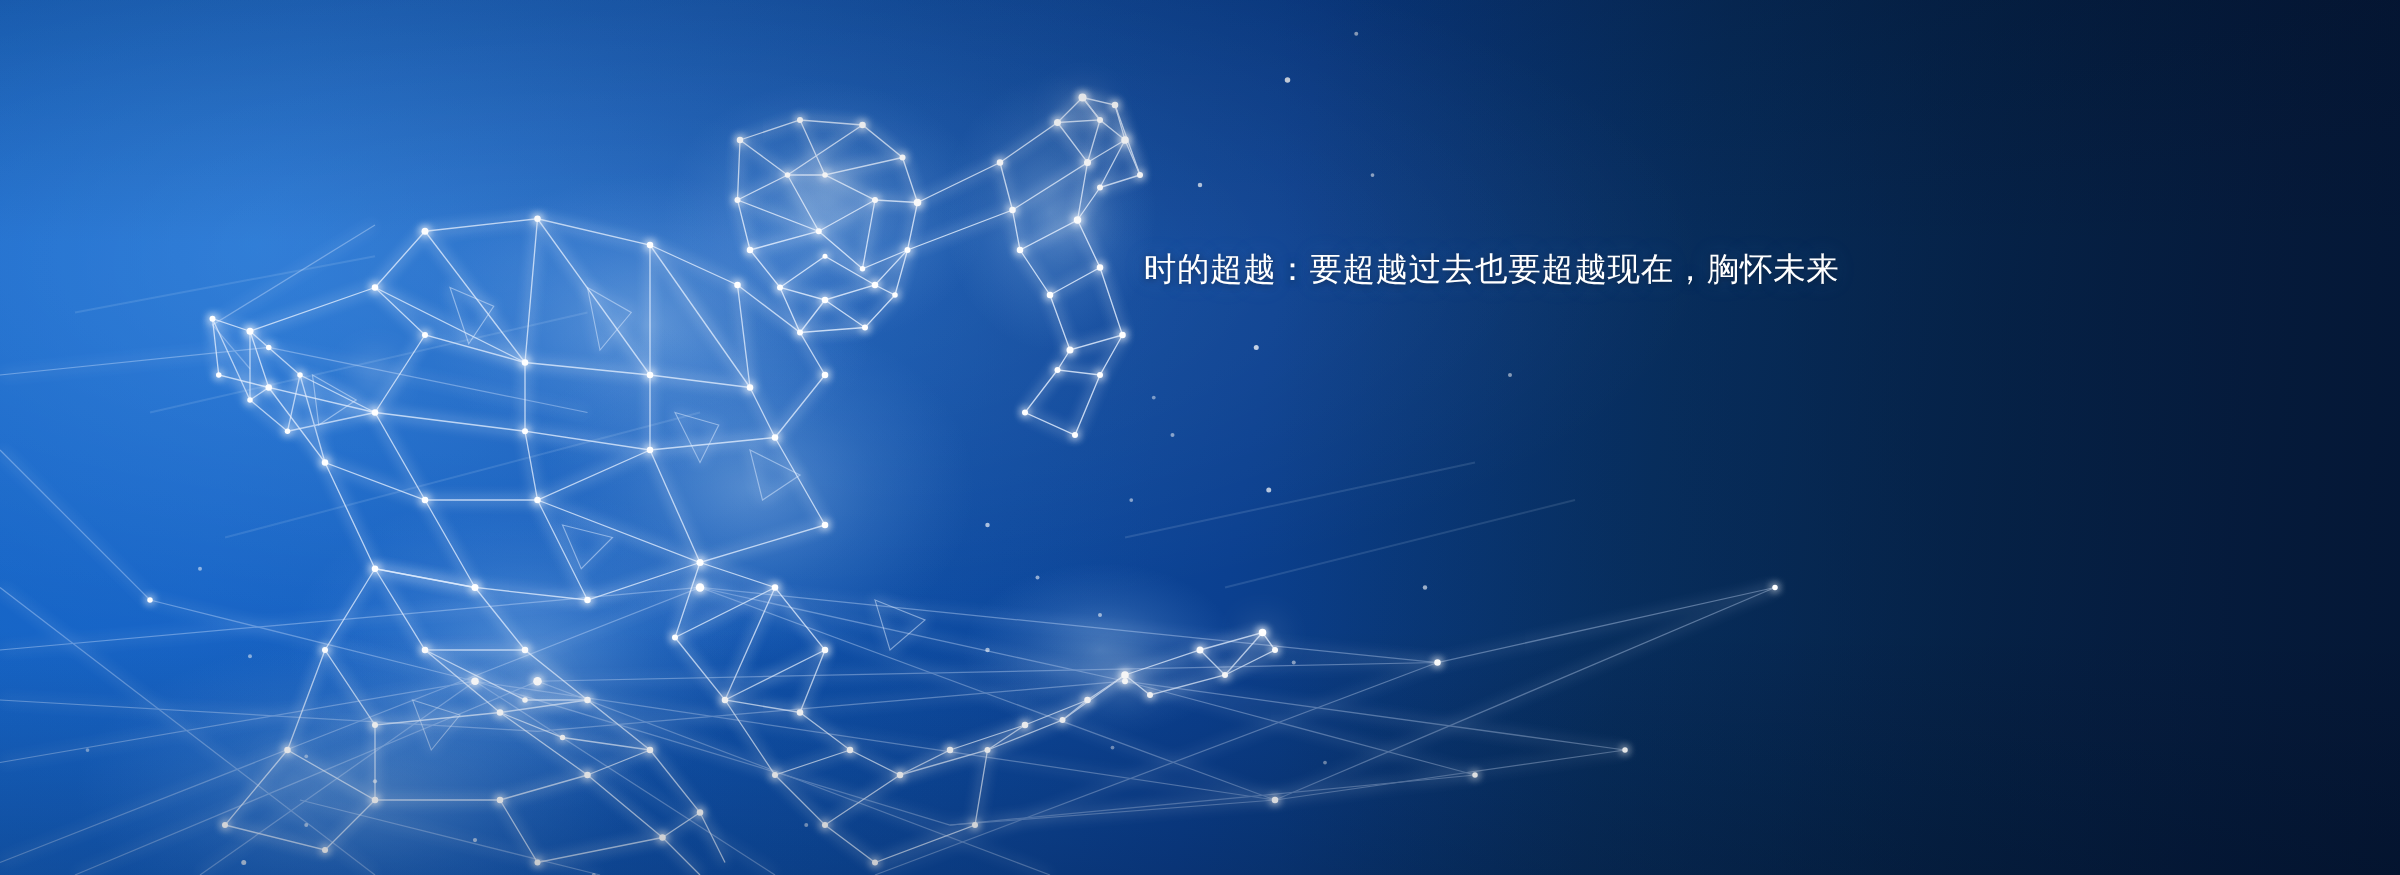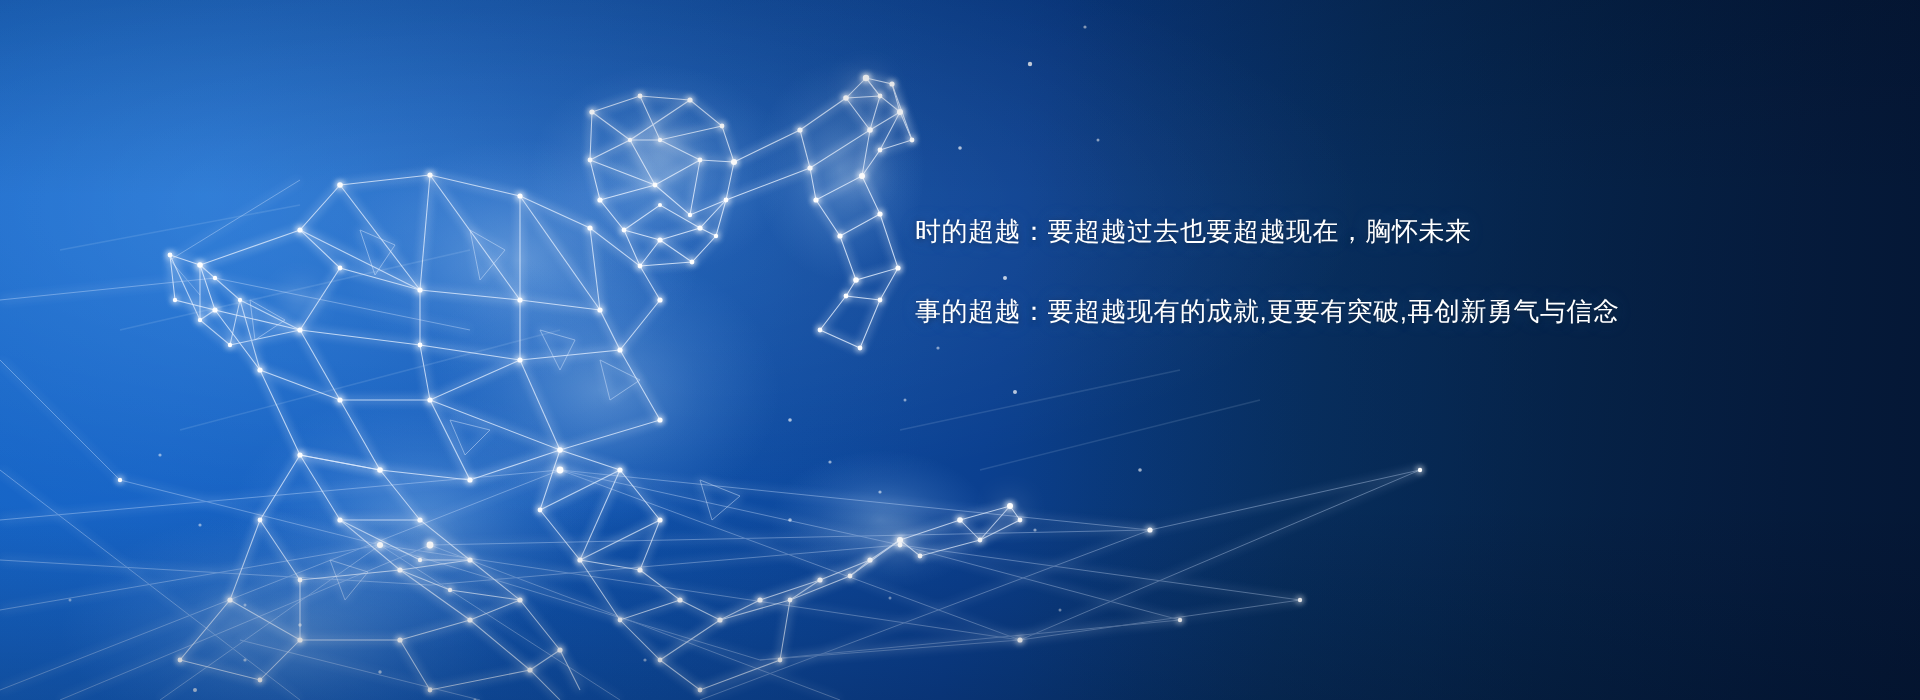--- a/index.html
+++ b/index.html
@@ -76,21 +76,21 @@
     inset: 0;
     width: 1920px;
     height: 700px;
     pointer-events: none;
   }
 
   
   .text-block {
     position: absolute;
     left: 915px;
-    top: 218px;
+    top: 202px;
     width: 900px;
   }
   .tagline {
     color: #ffffff;
     font-size: 26px;
     line-height: 1;
     letter-spacing: 0.5px;
     white-space: nowrap;
     margin: 0 0 54px 0;
     text-shadow: 0 1px 6px rgba(0,0,0,0.45), 0 0 18px rgba(120,180,255,0.25);
@@ -458,16 +458,15 @@
       <circle cx="1010" cy="510" r="11"></circle>
       <circle cx="300" cy="300" r="14"></circle>
       <circle cx="230" cy="615" r="12"></circle>
     </g>
   </svg>
 
   <div class="bg-vignette"></div>
 
   <div class="text-block">
     <p class="tagline">时的超越：要超越过去也要超越现在，胸怀未来</p>
-    <p class="tagline">事的超越：要超越现有的成就,更要有突破,再创新勇气与信念</p>
   </div>
 
 </div>
 
 </body></html>

